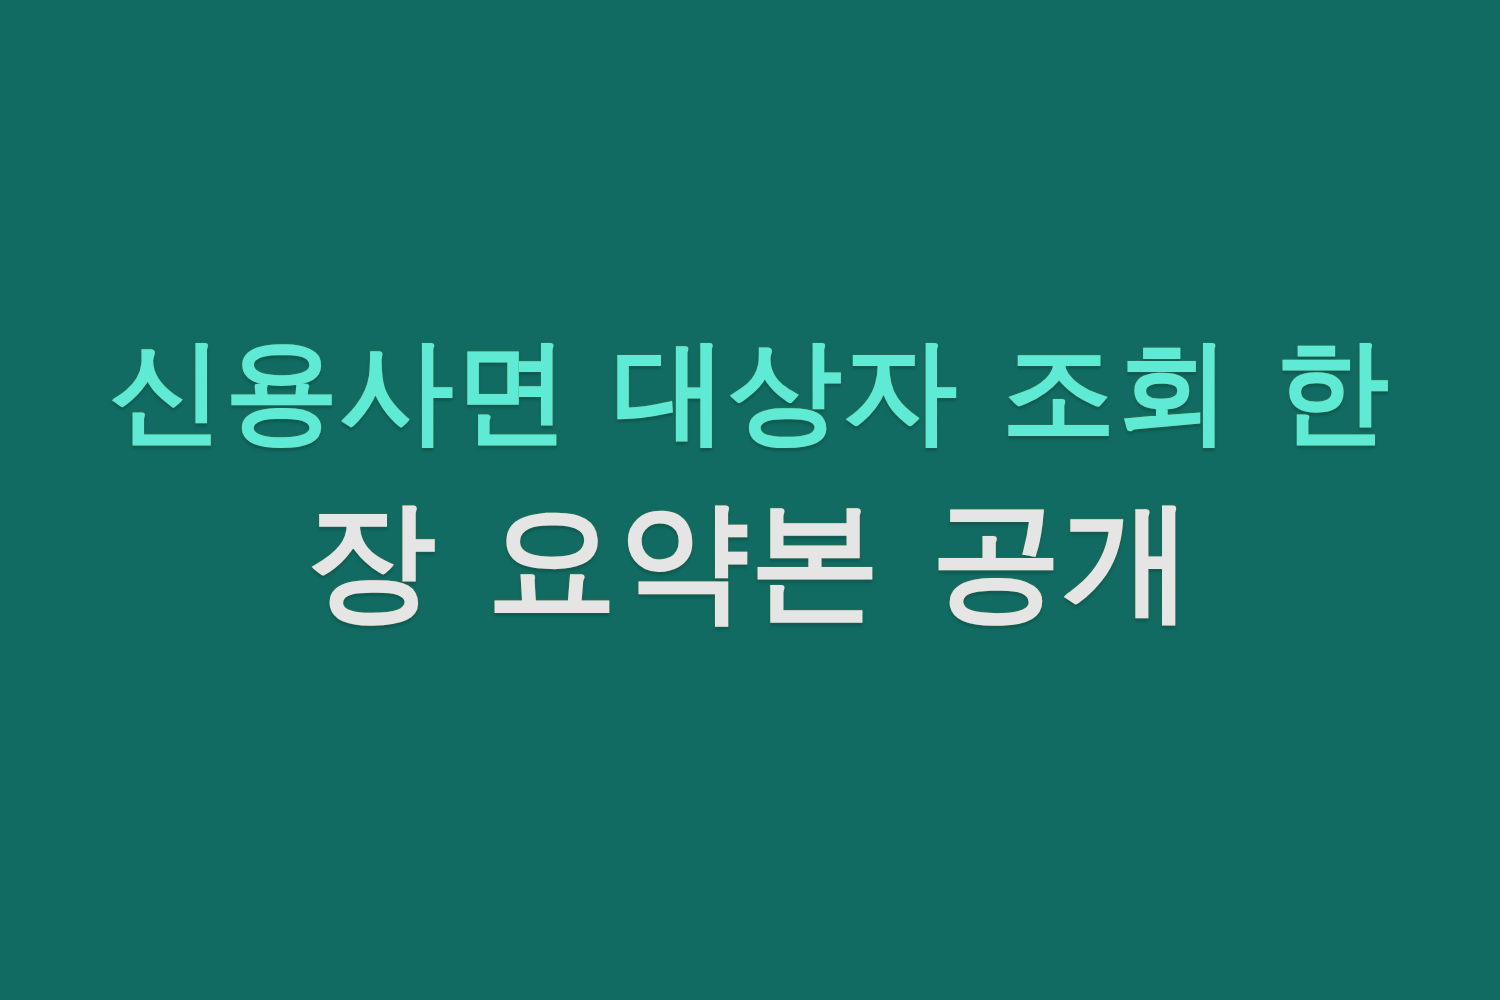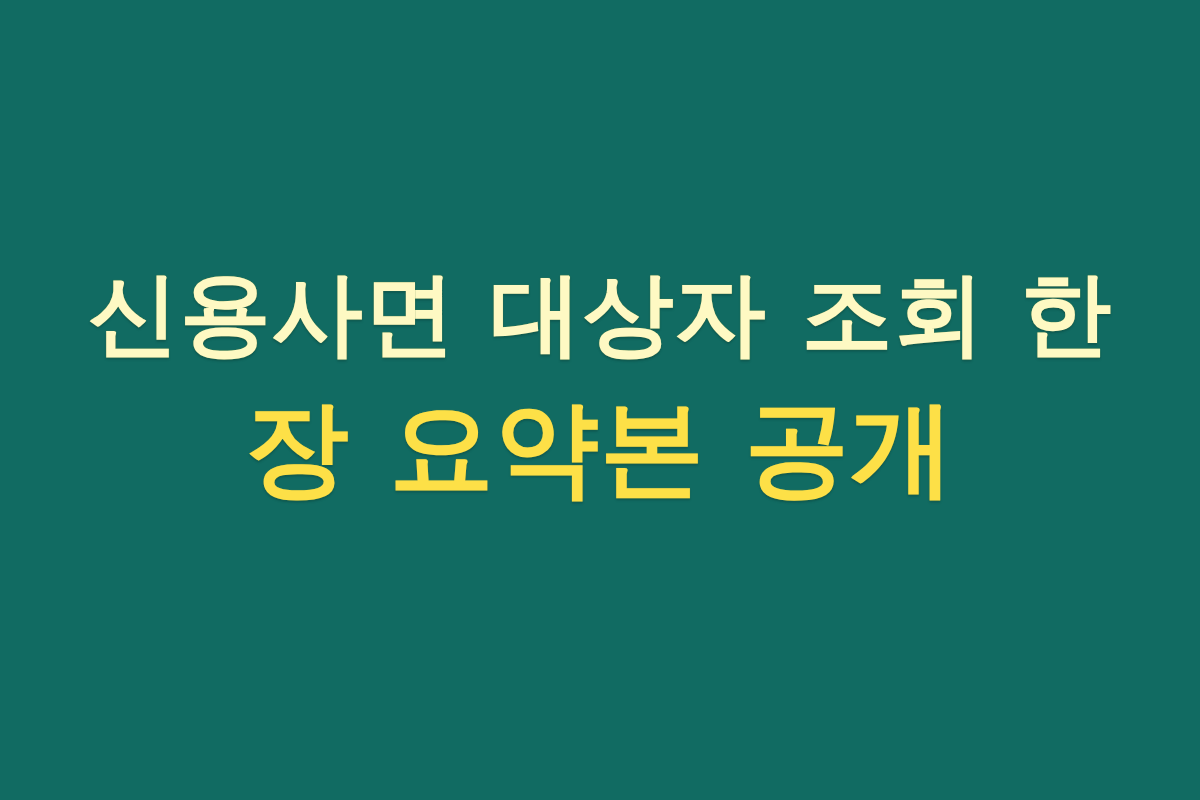--- a/index.html
+++ b/index.html
@@ -57,19 +57,19 @@
     margin-top: -2px;
   }
 </style>
 </head>
 <body style="background: rgb(17, 107, 98);">
 
 <div id="thumbnail-card" style="background: rgb(17, 107, 98);">
 
   <div id="headline-block">
 
-    <span class="headline-line headline-line-1" style="color: #fef9c3; font-size: 91px;">신용사면 대상자 조회 한</span>
+    <span class="headline-line headline-line-1" style="color: #5eead4; font-size: 91px;">신용사면 대상자 조회 한</span>
 
-    <span class="headline-line headline-line-2" style="color: #fde047;">장 요약본 공개</span>
+    <span class="headline-line headline-line-2" style="color: #e5e5e5;">장 요약본 공개</span>
 
   </div>
 
 </div>
 
 </body></html>

